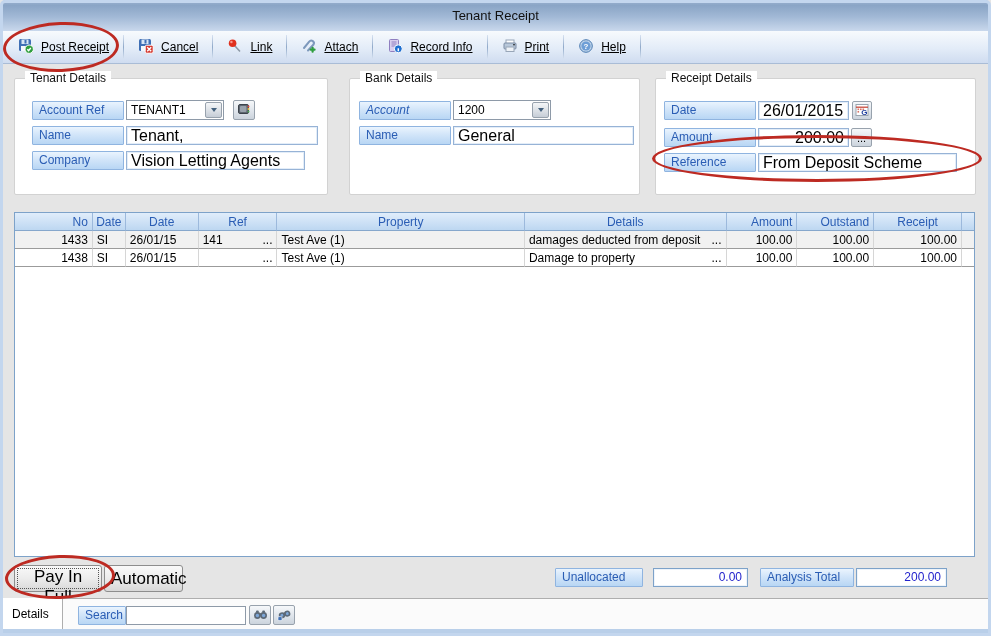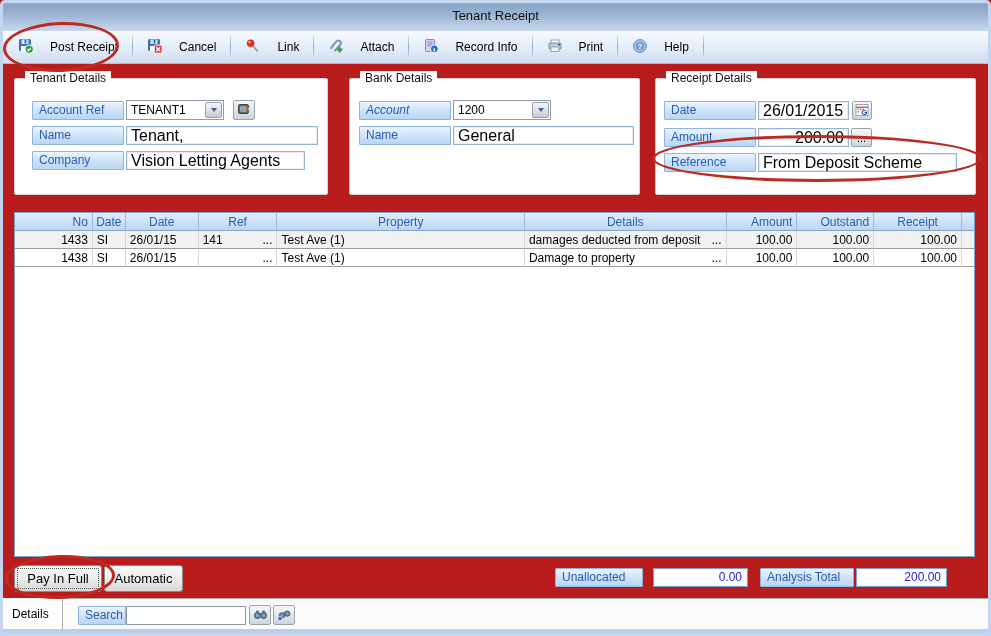--- a/index.html
+++ b/index.html
@@ -1,42 +1,42 @@
 <!DOCTYPE html>
 <html><head>
 <meta charset="utf-8">
 <style>
   html,body { margin:0; padding:0; background:#fff; }
   * { box-sizing:border-box; }
   .window {
     position:relative; width:991px; height:636px; overflow:hidden;
     font-family:"Liberation Sans", sans-serif; font-size:12px; color:#000;
-    background:#b91c1c;
+    background:#e5e5e5;
   }
   .frame {
     position:absolute; inset:0; border:3px solid #c3d6ee; border-radius:5px 5px 0 0;
     pointer-events:none; z-index:40;
   }
   
   .titlebar {
     position:absolute; left:2px; right:2px; top:0; height:31px;
     background:linear-gradient(180deg,#9db3d0 0%,#8aa5c6 18%,#a2b9d6 55%,#c9d8ec 100%);
     display:flex; align-items:center; justify-content:center;
     font-size:13px; color:#111; border-radius:4px 4px 0 0;
   }
   
   .toolbar {
     position:absolute; left:2px; right:2px; top:31px; height:33px;
     background:linear-gradient(180deg,#f7fafd 0%,#e3ecf8 55%,#cfdcf0 100%);
     border-bottom:1px solid #a9bcd6;
     display:flex; align-items:center; padding:0 4px;
   }
   .tbtn {
-    display:flex; align-items:center; gap:16px; border:none; background:transparent;
-    font-family:inherit; font-size:12px; color:#000; padding:5px 12px; cursor:default;
+    display:flex; align-items:center; gap:7px; border:none; background:transparent;
+    font-family:inherit; font-size:12px; color:#000; padding:5px 12px; cursor:default;text-decoration:underline;
   }
   .tsep { width:1px; height:24px; margin:0 2px;
     background:linear-gradient(180deg,#d7e2f1,#90a9c9,#d7e2f1); }
   
   .group { position:absolute; border:1px solid #d2d2d2; border-radius:2px; background:#fff; }
   .gcaption { position:absolute; top:-8px; left:10px; background:#fff; padding:0 5px; color:#111; }
   .chip {
     position:absolute; height:19px; line-height:17px; padding-left:6px;
     background:linear-gradient(180deg,#eaf4fe 0%,#d2e5f9 45%,#b8d6f4 100%);
     border:1px solid #8fb4e0; color:#2a5db4; border-radius:1px;
@@ -76,21 +76,21 @@
   .c0{width:78px; justify-content:flex-end;} .c1{width:33px;} .c2{width:73px;}
   .c3{width:79px;} .c4{width:248px;} .c5{width:202px;}
   .c6{width:71px; justify-content:flex-end;} .c7{width:77px; justify-content:flex-end;}
   .c8{width:88px; justify-content:flex-end;} .c9{width:12px; border-right:none !important;}
   .ghead .c0,.ghead .c6,.ghead .c7{justify-content:flex-end;}
   .ghead .c1,.ghead .c2,.ghead .c3,.ghead .c4,.ghead .c5,.ghead .c8{justify-content:center;}
   .split { display:flex; justify-content:space-between; width:100%; }
   
   .pbtn { position:absolute; height:27px;
     background:linear-gradient(180deg,#f9f9f9,#ececec 50%,#d8d8d8);
-    border:1px solid #8d8d8d; border-radius:3px; font-family:inherit; font-size:13px; }
+    border:1px solid #8d8d8d; border-radius:3px; font-family:inherit; font-size:17px; }
   .focusdots { outline:1px dotted #555; outline-offset:-4px; }
   .valbox { position:absolute; height:19px; background:#fff; border:1px solid #7da2c9;
     box-shadow:inset 0 0 0 1px #eef4fb; color:#2323cc; text-align:right;
     padding:0 5px; line-height:17px; }
   
   .bottombar { position:absolute; left:2px; right:2px; top:598px; height:31px;
     background:#fbfbfb; border-top:1px solid #aeaeae; }
   .dtab { position:absolute; left:1px; top:-1px; width:60px; height:31px; background:#fff;
     border-right:1px solid #aeaeae; display:flex; align-items:center; padding-left:9px; }
   .bstrip { position:absolute; left:2px; right:2px; top:629px; height:7px; background:#b9cfe9; }

